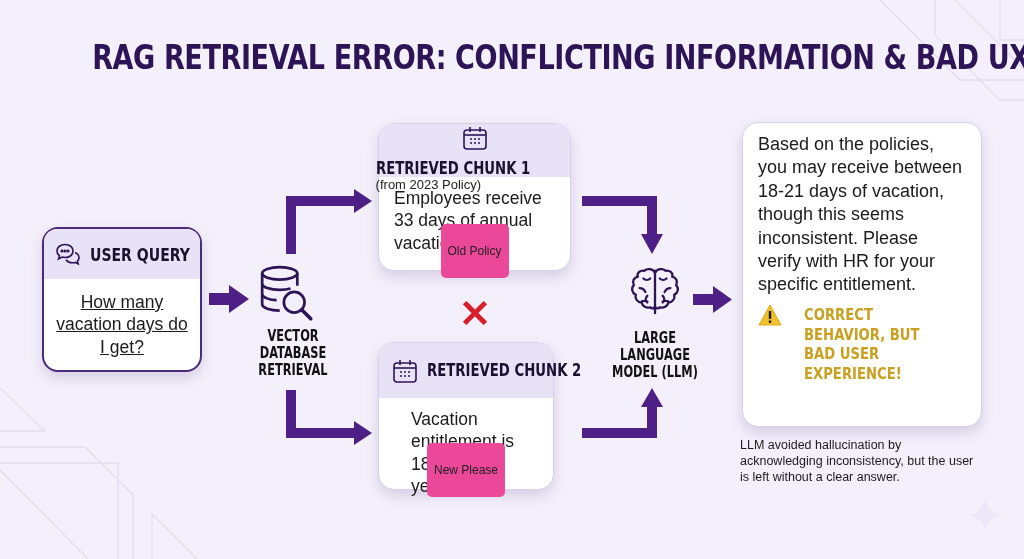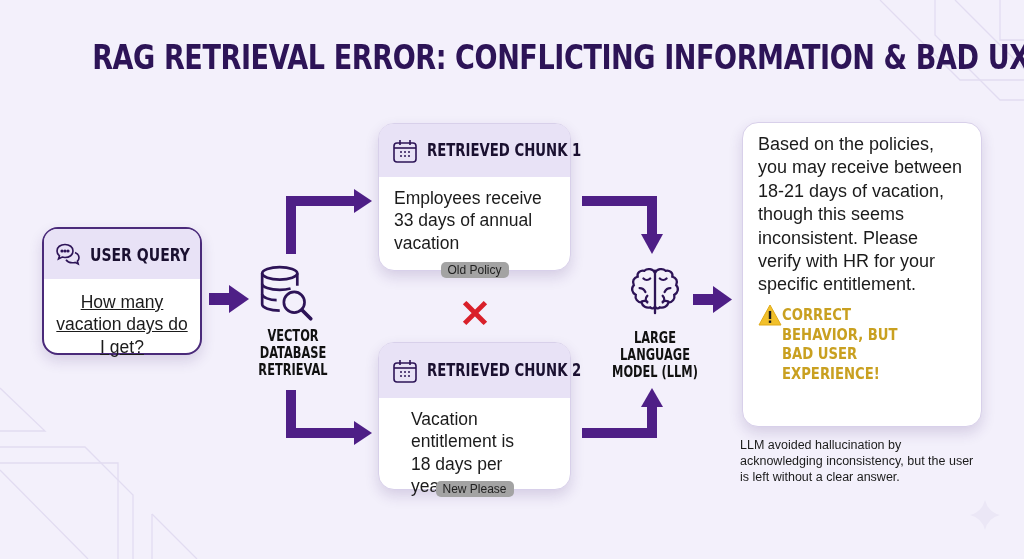--- a/index.html
+++ b/index.html
@@ -31,31 +31,31 @@
   .card-head .icon { width: 28px; height: 28px; flex: 0 0 28px; }
   .head-text { display: flex; flex-direction: column; line-height: 1.05; }
   .head-title {
     font-family: "DejaVu Sans", sans-serif; font-weight: bold; font-size: 17px;
     color: #1a1030; transform: scaleX(0.78); transform-origin: 0 50%; white-space: nowrap;
   }
   .head-sub { font-size: 13px; color: #222; white-space: nowrap; }
   .card-body { padding: 10px 16px; font-size: 17.5px; line-height: 1.28; color: #1b1b1b; }
   .badge {
     position: absolute; left: 50%; transform: translateX(-50%);
-    bottom: -10px; background: #a3a3a3; border-radius: 5px;
-    font-size: 12px; padding: 1px 7px; color: #222; white-space: nowrap;
+    bottom: -10px; background: #ec4899; border-radius: 5px;
+    font-size: 12px; padding: 20px 7px; color: #222; white-space: nowrap;
   }
   .node-label {
     position: absolute; text-align: center;
     font-family: "DejaVu Sans", sans-serif; font-weight: bold; font-size: 15px; line-height: 1.12;
     color: #111; transform: scaleX(0.76); white-space: nowrap;
   }
   .arrows { position: absolute; left: 0; top: 0; width: 1024px; height: 559px; }
   .warn {
-    display: flex; align-items: flex-start; gap: 0; margin-top: 8px;
+    display: flex; align-items: flex-start; gap: 22px; margin-top: 8px;
     color: #c9a020; font-family: "DejaVu Sans", sans-serif; font-weight: bold; font-size: 16.5px;
     line-height: 1.2;
   }
   .warn-text { transform: scaleX(0.8); transform-origin: 0 0; width: 260px; }
   .caption {
     position: absolute; left: 740px; top: 438px; width: 244px; text-align: left;
     font-size: 12.5px; line-height: 1.27; color: #1b1b1b;
   }
 </style>
 </head>
@@ -111,21 +111,21 @@
       <polygon points="641,407 663,407 652,388"></polygon>
     </g>
 
     <g>
       <rect x="693" y="294" width="22" height="11"></rect>
       <polygon points="713,286 732,299.5 713,313"></polygon>
     </g>
   </g>
 </svg>
 
-<div class="card query" style="left:42px; top:227px; width:160px; height:128px;">
+<div class="card query" style="left:42px; top:227px; width:160px; height:145px;">
   <div class="card-head" style="height:50px; border-radius:13px 13px 0 0; padding:0 10px;">
     <svg class="icon" viewBox="0 0 28 28" fill="none" stroke="#2d1457" stroke-width="1.6">
       <path d="M3 11c0-4 3.5-6.5 8-6.5s8 2.5 8 6.5-3.5 6.5-8 6.5c-1 0-2-.1-2.8-.4L4.5 19l1-3.2C3.9 14.6 3 13 3 11z"></path>
       <circle cx="8" cy="11" r=".8" fill="#2d1457"></circle>
         <circle cx="11" cy="11" r=".8" fill="#2d1457"></circle>
         <circle cx="14" cy="11" r=".8" fill="#2d1457"></circle>
       <path d="M21 12.5c2.4 1 4 3 4 5.2 0 1.4-.6 2.6-1.6 3.5l.8 2.8-3.2-1.6c-.8.3-1.8.4-2.8.4-2.7 0-5-1.2-6.2-3"></path>
     </svg>
     <span class="head-title" style="font-size:18px;">USER QUERY</span>
   </div>
@@ -141,47 +141,48 @@
   <circle cx="36" cy="38" r="10"></circle>
   <path d="M43.5 45.5L52 54" stroke-width="3.6" stroke-linecap="round"></path>
 </svg>
 <div class="node-label" style="left:228px; top:328px; width:130px;">
   <div>VECTOR</div>
   <div>DATABASE</div>
   <div>RETRIEVAL</div>
 </div>
 
 <div class="card" style="left:378px; top:123px; width:193px; height:148px;">
-  <div class="card-head" style="height:53px;">
+  <div class="card-head" style="height:53px;flex-direction:column;">
     <svg class="icon" viewBox="0 0 28 28" fill="none" stroke="#2d1457" stroke-width="1.6">
       <rect x="3" y="6" width="22" height="19" rx="3"></rect>
       <path d="M3 11h22"></path>
         <path d="M9 3v5M19 3v5"></path>
       <g fill="#2d1457" stroke="none">
         <circle cx="10" cy="15" r="1"></circle>
           <circle cx="14" cy="15" r="1"></circle>
           <circle cx="18" cy="15" r="1"></circle>
         <circle cx="10" cy="19" r="1"></circle>
           <circle cx="14" cy="19" r="1"></circle>
           <circle cx="18" cy="19" r="1"></circle>
       </g>
     </svg>
     <div class="head-text">
       <span class="head-title">RETRIEVED CHUNK 1</span>
+      <span class="head-sub">(from 2023 Policy)</span>
     </div>
   </div>
   <div class="card-body" style="padding:10px 15px;">Employees receive 33 days of annual vacation</div>
   <div class="badge" style="bottom:-8px;">Old Policy</div>
 </div>
 
 <svg viewBox="0 0 24 24" style="position:absolute; left:462px; top:300px; width:26px; height:26px;">
   <path d="M4 4L20 20M20 4L4 20" stroke="#d9202a" stroke-width="4.5" stroke-linecap="square"></path>
 </svg>
 
-<div class="card" style="left:378px; top:342px; width:193px; height:148px;">
+<div class="card" style="left:378px; top:342px; width:176px; height:148px;">
   <div class="card-head" style="height:55px;">
     <svg class="icon" viewBox="0 0 28 28" fill="none" stroke="#2d1457" stroke-width="1.6">
       <rect x="3" y="6" width="22" height="19" rx="3"></rect>
       <path d="M3 11h22"></path>
         <path d="M9 3v5M19 3v5"></path>
       <g fill="#2d1457" stroke="none">
         <circle cx="10" cy="15" r="1"></circle>
           <circle cx="14" cy="15" r="1"></circle>
           <circle cx="18" cy="15" r="1"></circle>
         <circle cx="10" cy="19" r="1"></circle>

